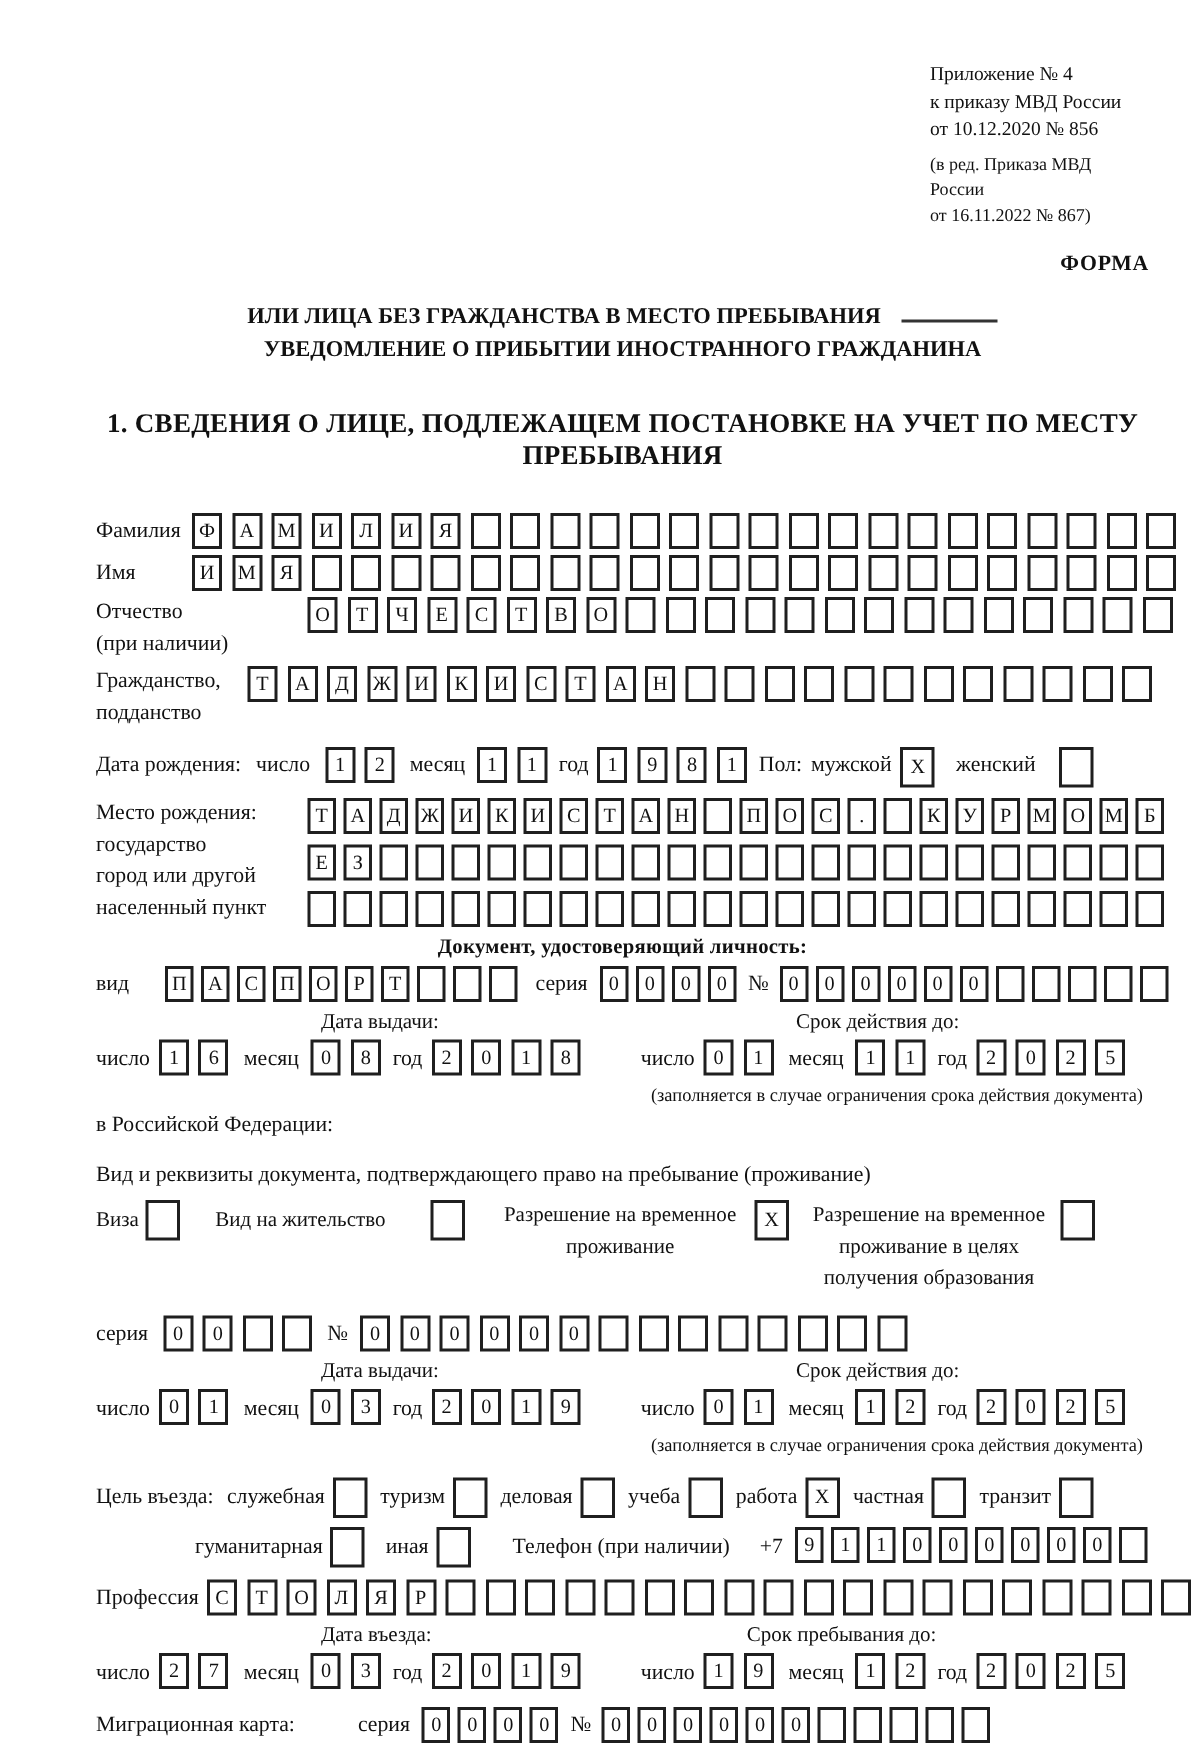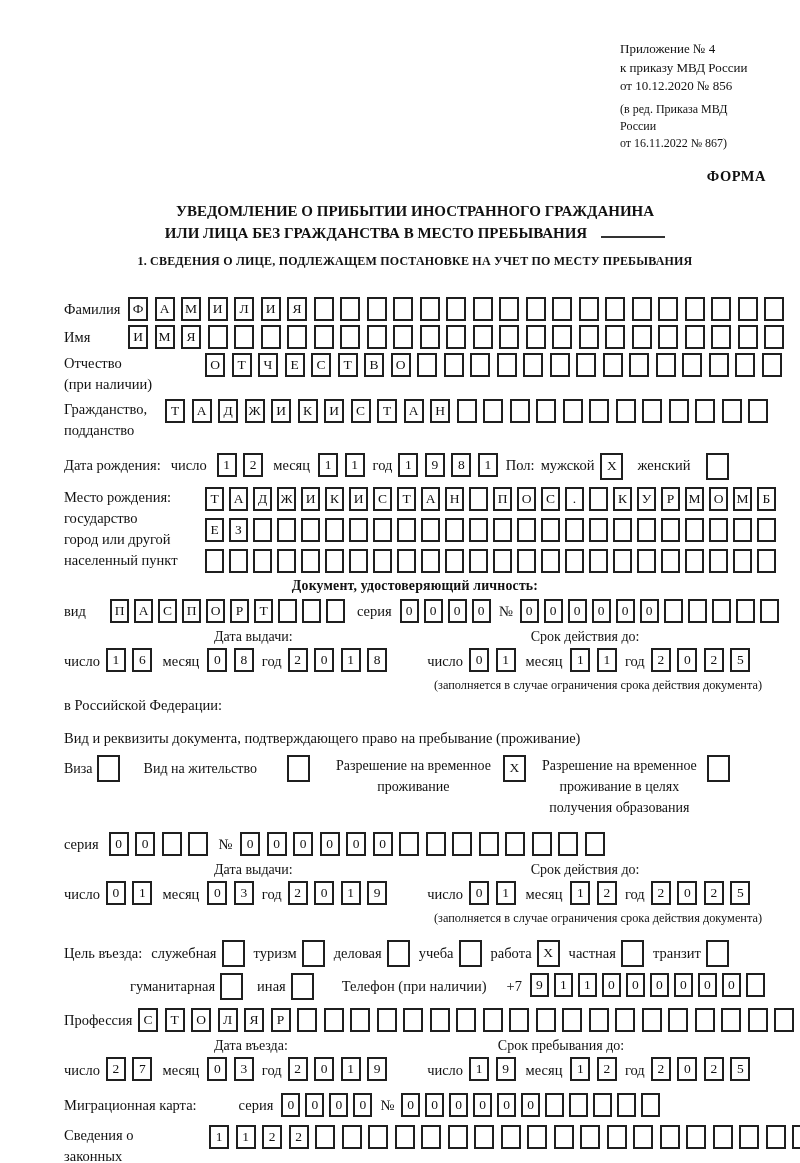--- a/index.html
+++ b/index.html
@@ -6,21 +6,21 @@
   body{width:800px;height:1163px;overflow:hidden;color:#111;
        font-family:"Liberation Serif","DejaVu Serif",serif;}
   .page{padding:40px 34px 0 64px;box-sizing:border-box;width:800px;}
   .ml{white-space:pre-line;}
   
   .hdr{margin-left:556px;font-size:13px;line-height:18.5px;}
   .hdr .rev{font-size:12px;line-height:17px;margin-top:5px;}
   .forma{text-align:right;font-weight:bold;font-size:14.5px;margin-top:16px;letter-spacing:.5px;}
   .title{text-align:center;font-weight:bold;font-size:15px;line-height:22px;margin-top:15px;}
   .uline{display:inline-block;width:64px;border-bottom:2.5px solid #333;margin-left:14px;height:1px;vertical-align:baseline;}
-  .sec-head{text-align:center;font-weight:bold;font-size:12px;margin-top:10px;letter-spacing:.2px;}
+  .sec-head{text-align:center;font-weight:bold;font-size:18px;margin-top:28px;letter-spacing:.2px;}
   
   .row{display:flex;align-items:flex-start;margin-top:4px;}
   .lbl{font-size:14.5px;line-height:24px;flex:none;}
   .lbl2{font-size:14.5px;line-height:21px;flex:none;}
   .w64{width:64px;}  .w141{width:141px;}  .w101{width:101px;}  .w70{width:74px;}
   .cells{display:inline-flex;gap:6.5px;flex:none;align-items:flex-start;}
   .box{width:20px;height:24px;border:2px solid #1f1f1f;box-sizing:border-box;background:#fff;
        display:inline-flex;align-items:center;justify-content:center;
        font-size:13.5px;line-height:1;flex:none;}
   .cells.sm{gap:5px;}  .cells.sm .box{width:19px;}
@@ -54,22 +54,22 @@
     <div class="ml">Приложение № 4
 к приказу МВД России
 от 10.12.2020 № 856</div>
     <div class="ml rev">(в ред. Приказа МВД России
 от 16.11.2022 № 867)</div>
   </div>
 
   <div class="forma">ФОРМА</div>
 
   <div class="title">
+    <div><span>ИЛИ ЛИЦА БЕЗ ГРАЖДАНСТВА В МЕСТО ПРЕБЫВАНИЯ</span><span class="uline"></span></div>
     <div>УВЕДОМЛЕНИЕ О ПРИБЫТИИ ИНОСТРАННОГО ГРАЖДАНИНА</div>
-    <div><span>ИЛИ ЛИЦА БЕЗ ГРАЖДАНСТВА В МЕСТО ПРЕБЫВАНИЯ</span><span class="uline"></span></div>
   </div>
 
   <div class="sec-head">1. СВЕДЕНИЯ О ЛИЦЕ, ПОДЛЕЖАЩЕМ ПОСТАНОВКЕ НА УЧЕТ ПО МЕСТУ ПРЕБЫВАНИЯ</div>
 
   <div class="row" style="margin-top:28px;">
     <span class="lbl w64">Фамилия</span>
     <span class="cells">
         <span class="box">Ф</span>
         <span class="box">А</span>
         <span class="box">М</span>

